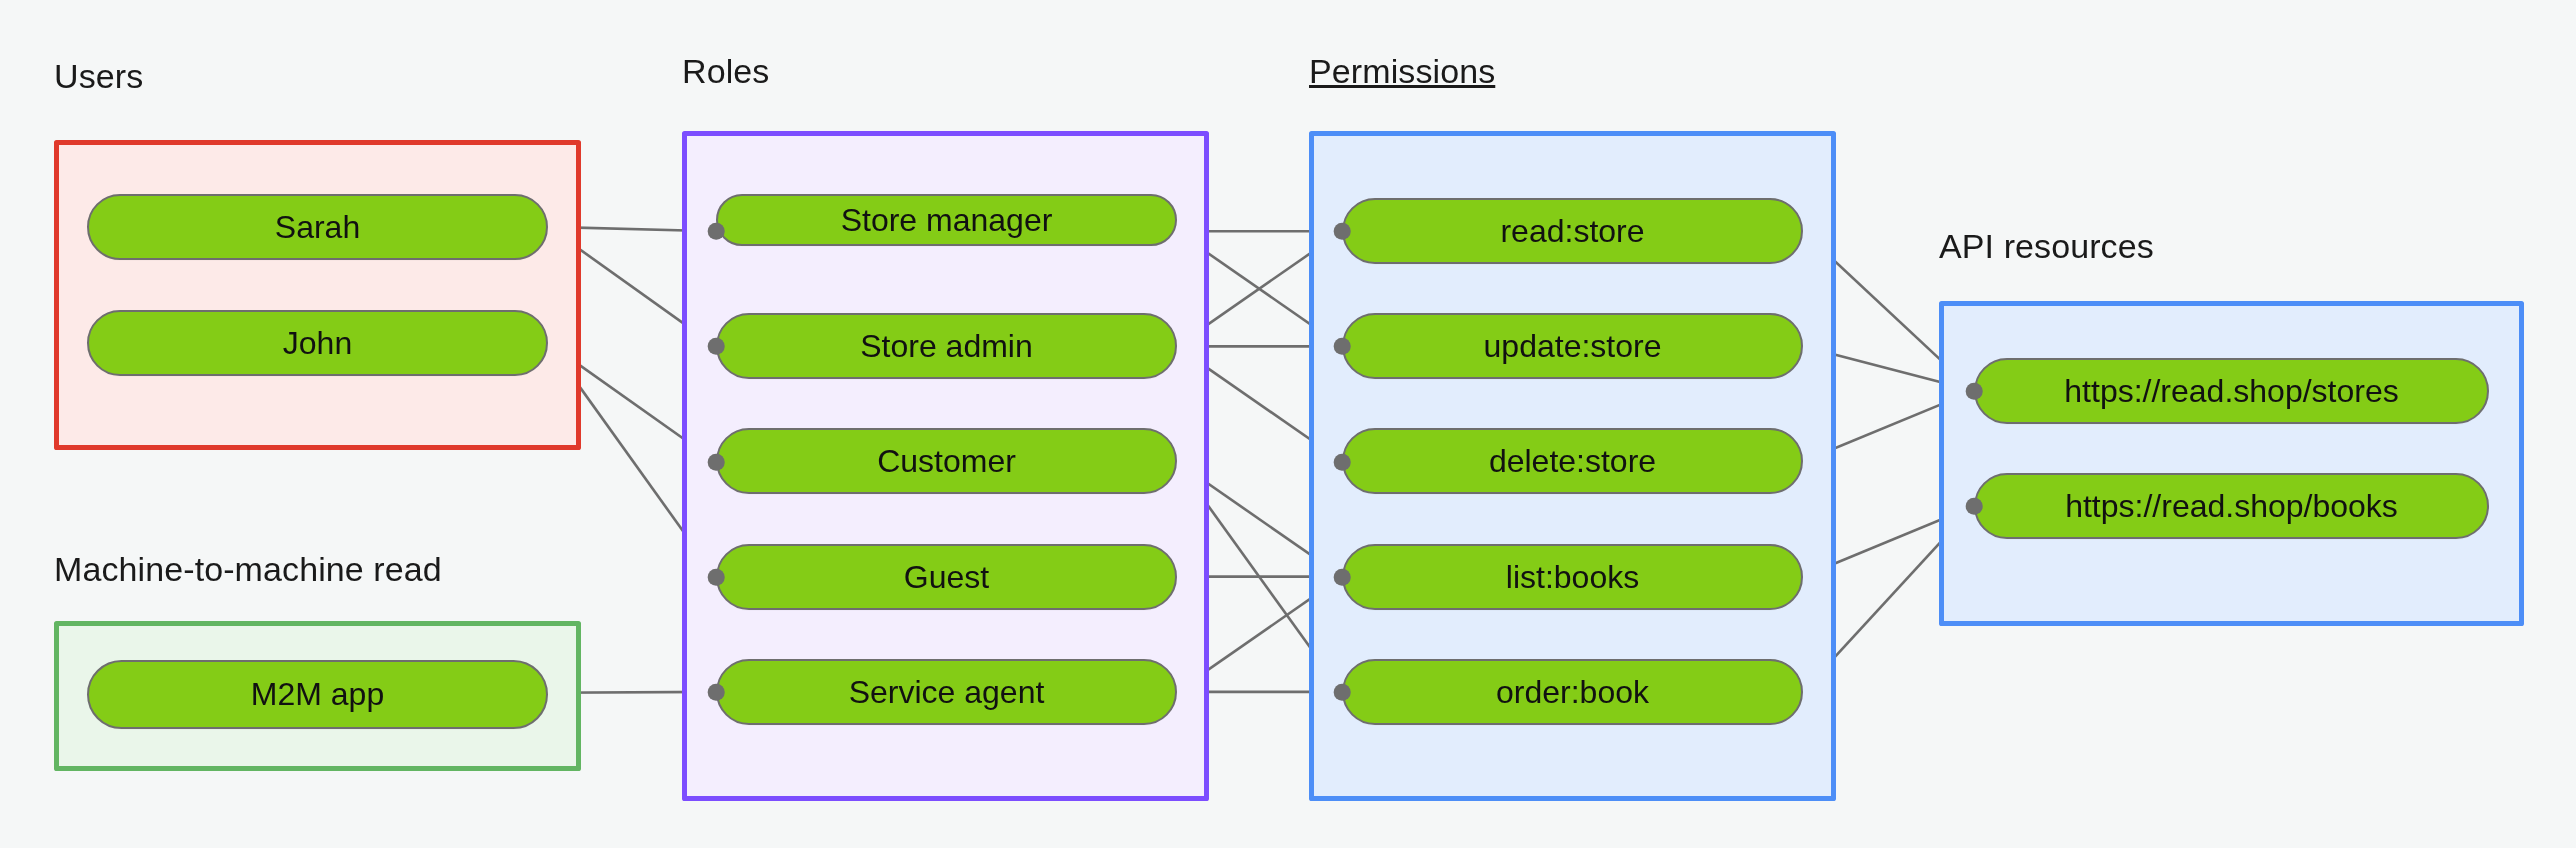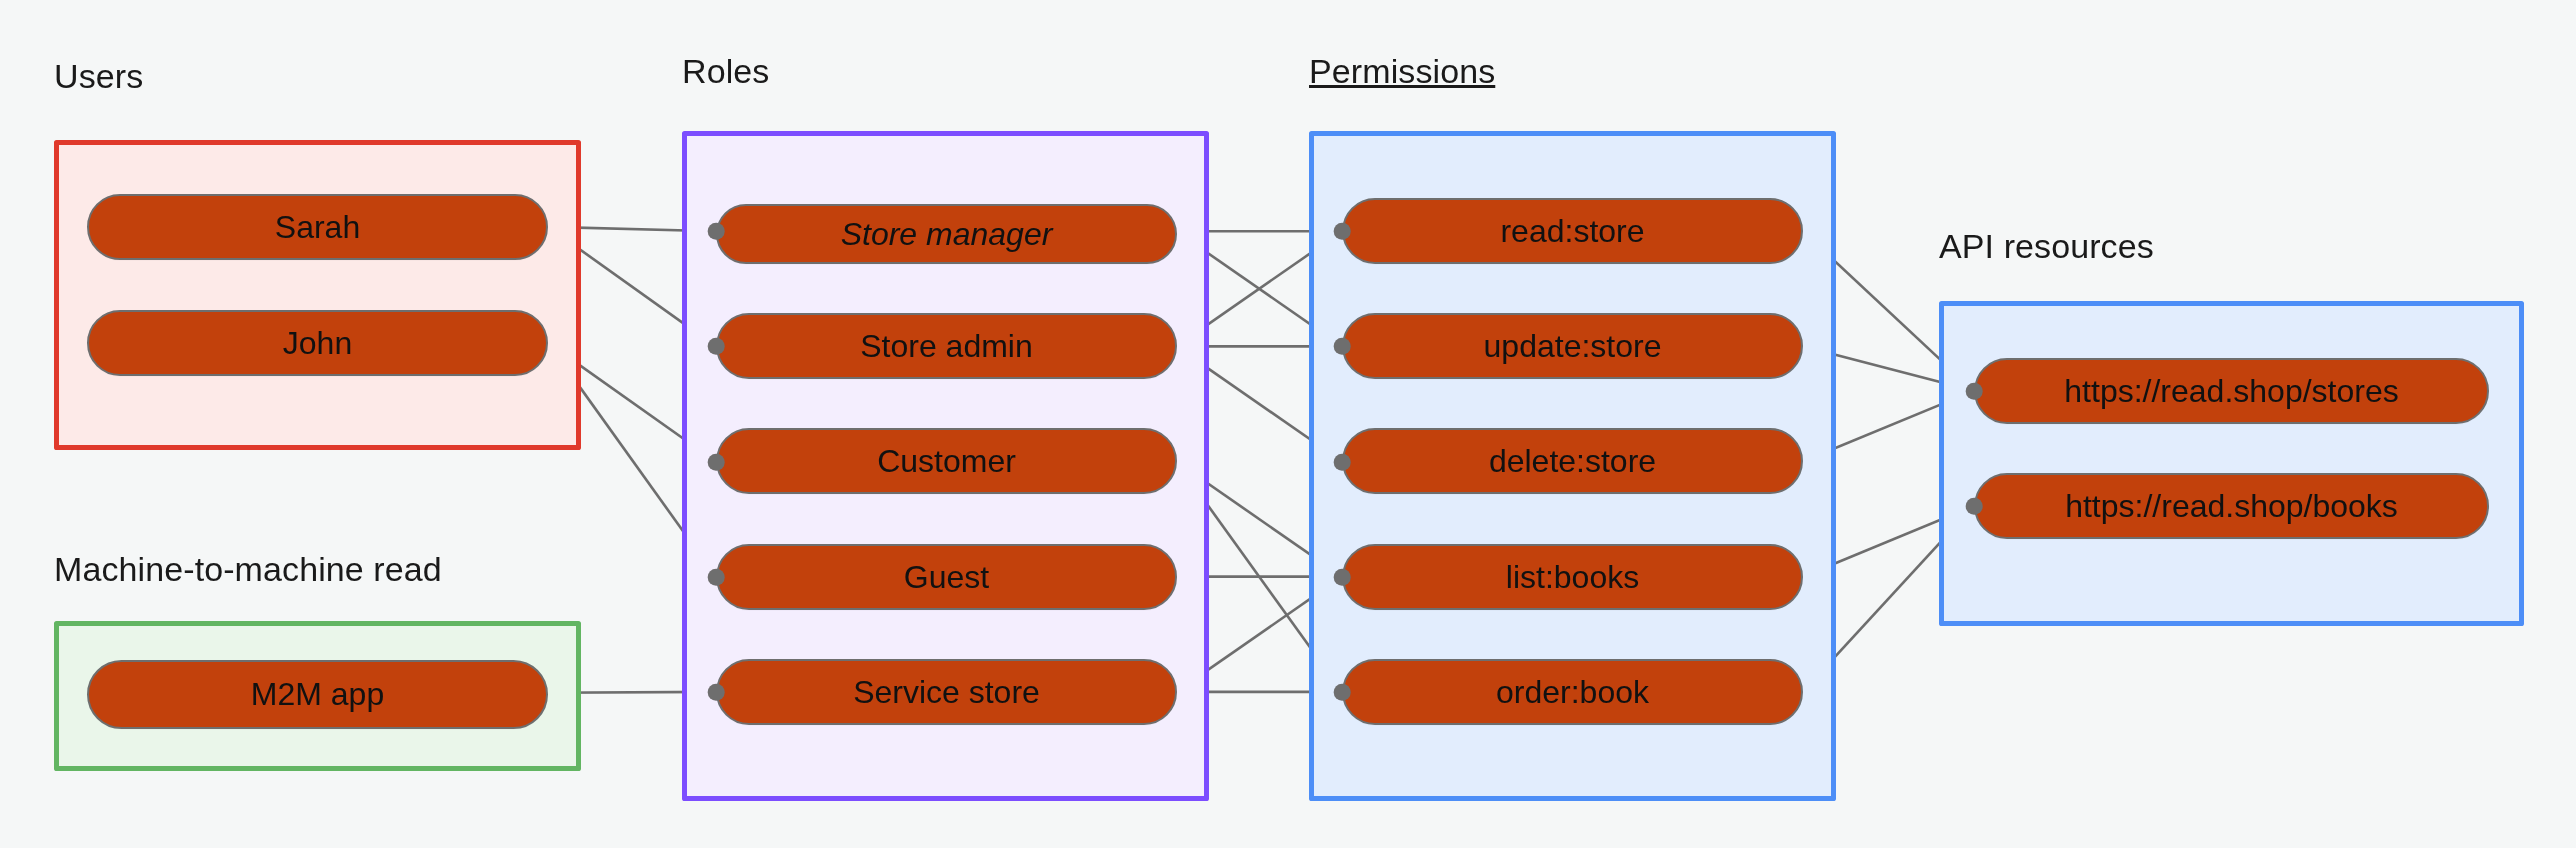--- a/index.html
+++ b/index.html
@@ -24,21 +24,21 @@
   .container{
     position:absolute;
     box-sizing:border-box;
     border-width:5.2px;
     border-style:solid;
     border-radius:2.6px;
   }
   .node{
     position:absolute;
     box-sizing:border-box;
-    background:#c2410c;
+    background:#84cc16;
     border:2.6px solid #6e6e6e;
     border-radius:79px;
     display:flex;
     align-items:center;
     justify-content:center;
     font-size:32px;
     color:#111111;
     white-space:nowrap;
     box-shadow:0 0.9px 0 rgba(0,0,0,.02);
   }
@@ -82,25 +82,25 @@
   <div class="container" id="c-users" style="left: 54px; top: 140px; width: 527px; height: 310px; border-color: rgb(224, 57, 43); background: rgb(253, 234, 232);"></div>
   <div class="node" id="n-sarah" style="left:87px;top:194px;width:461px;height:66px;">Sarah</div>
   <div class="node" id="n-john" style="left:87px;top:310px;width:461px;height:66px;">John</div>
 
   <div class="group-label" style="left:54px;top:552px;">Machine-to-machine read</div>
   <div class="container" id="c-m2m" style="left: 54px; top: 621px; width: 527px; height: 150px; border-color: rgb(98, 181, 98); background: rgb(234, 246, 234);"></div>
   <div class="node" id="n-m2m" style="left:87px;top:660px;width:461px;height:69px;">M2M app</div>
 
   <div class="group-label" style="left:682px;top:54px;">Roles</div>
   <div class="container" id="c-roles" style="left: 682px; top: 131px; width: 527px; height: 670px; border-color: rgb(124, 77, 255); background: rgb(244, 238, 254);"></div>
-  <div class="node" id="n-rol0" style="left:716px;top:204px;width:461px;height:60px;font-style:italic;">Store manager</div>
+  <div class="node" id="n-rol0" style="left:716px;top:194px;width:461px;height:52px;">Store manager</div>
   <div class="node" id="n-rol1" style="left:716px;top:313px;width:461px;height:66px;">Store admin</div>
   <div class="node" id="n-rol2" style="left:716px;top:428px;width:461px;height:66px;">Customer</div>
   <div class="node" id="n-rol3" style="left:716px;top:544px;width:461px;height:66px;">Guest</div>
-  <div class="node" id="n-rol4" style="left:716px;top:659px;width:461px;height:66px;">Service store</div>
+  <div class="node" id="n-rol4" style="left:716px;top:659px;width:461px;height:66px;">Service agent</div>
 
   <div class="group-label" style="left:1309px;top:54px;text-decoration:underline;">Permissions</div>
   <div class="container" id="c-perms" style="left: 1309px; top: 131px; width: 527px; height: 670px; border-color: rgb(77, 142, 247); background: rgb(226, 237, 253);"></div>
   <div class="node" id="n-per0" style="left:1342px;top:198px;width:461px;height:66px;">read:store</div>
   <div class="node" id="n-per2" style="left:1342px;top:428px;width:461px;height:66px;">delete:store</div>
   <div class="node" id="n-per1" style="left:1342px;top:313px;width:461px;height:66px;">update:store</div>
   <div class="node" id="n-per3" style="left:1342px;top:544px;width:461px;height:66px;">list:books</div>
   <div class="node" id="n-per4" style="left:1342px;top:659px;width:461px;height:66px;">order:book</div>
 
   <div class="group-label" style="left:1939px;top:229px;">API resources</div>

